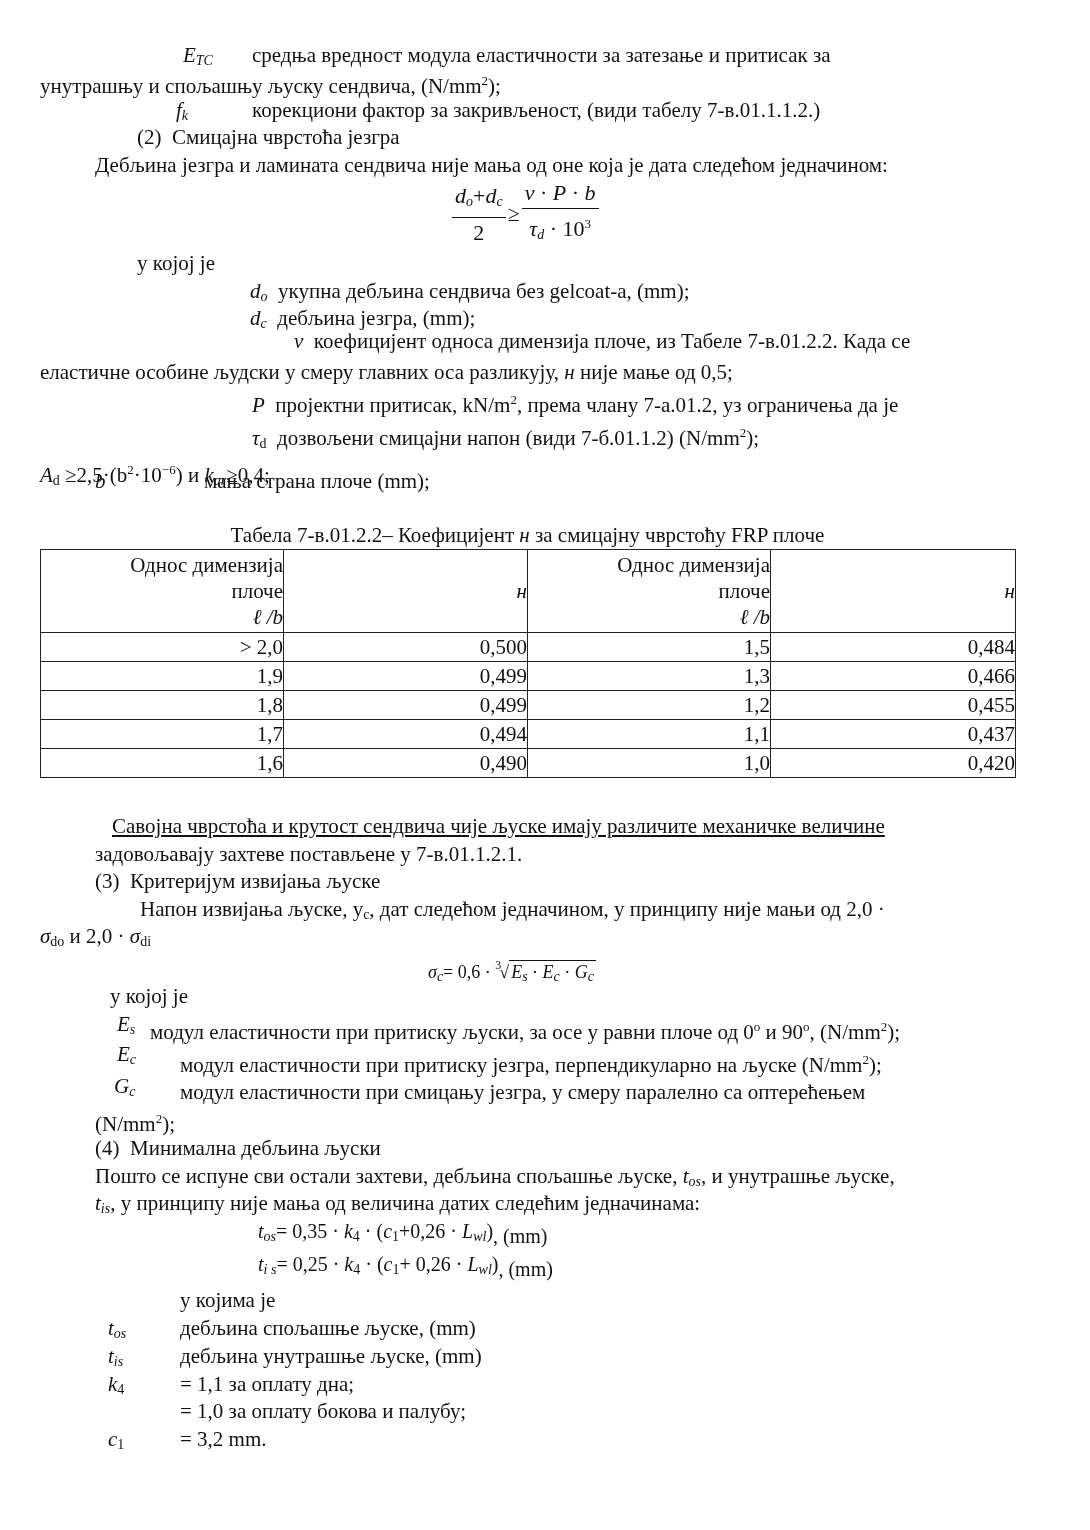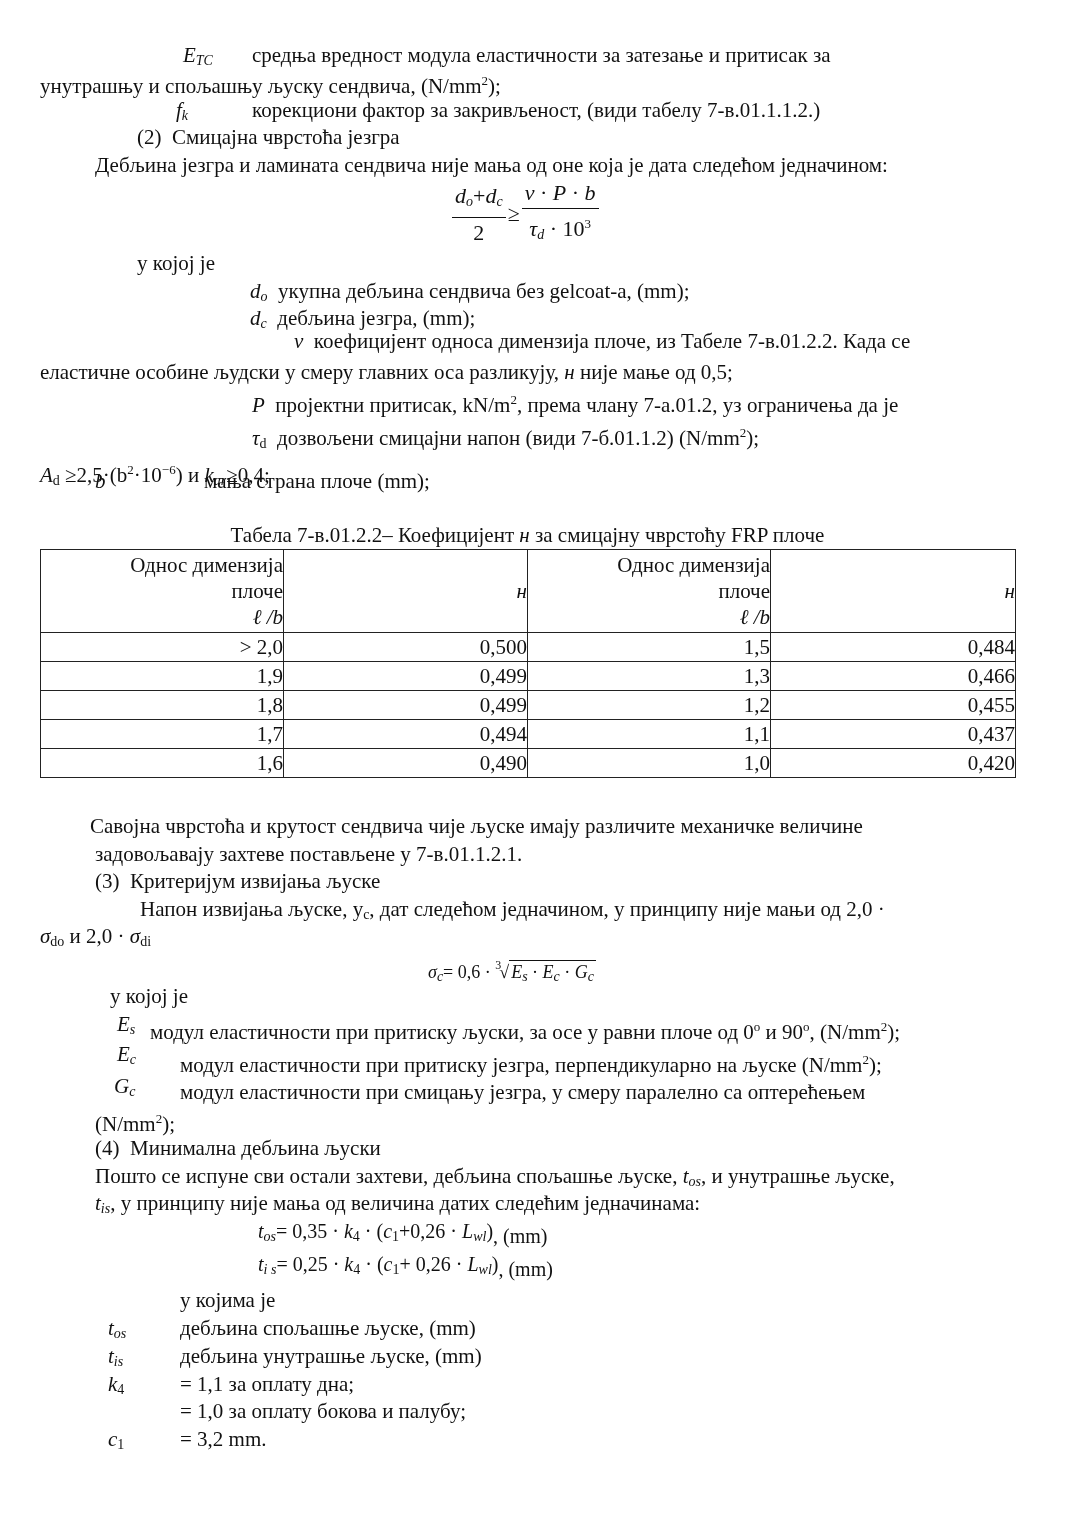--- a/index.html
+++ b/index.html
@@ -150,21 +150,21 @@
     </tr>
     <tr>
       <td>1,6</td>
       <td>0,490</td>
       <td>1,0</td>
       <td>0,420</td>
     </tr>
   </tbody>
 </table>
 
-<div class="ln" style="left:90px; top:813px;">Савојна чврстоћа и крутост сендвича чије љуске имају различите механичке величине</div>
+<div class="ln" style="left:112px; top:813px;text-decoration:underline;">Савојна чврстоћа и крутост сендвича чије љуске имају различите механичке величине</div>
 <div class="ln" style="left:95px; top:841px;">задовољавају захтеве постављене у 7-в.01.1.2.1.</div>
 
 <div class="ln" style="left:95px; top:868px;">
   <span>(3)</span>&nbsp; <span>Критеријум извијања љуске</span>
 </div>
 <div class="ln" style="left:140px; top:896px;">
   <span>Напон извијања љуске, y</span><span class="sub">c</span><span>, дат следећом једначином, у принципу није мањи од 2,0 ·</span>
 </div>
 <div class="ln" style="left:40px; top:923px;">
   <span class="i">σ</span><span class="sub">do</span>

